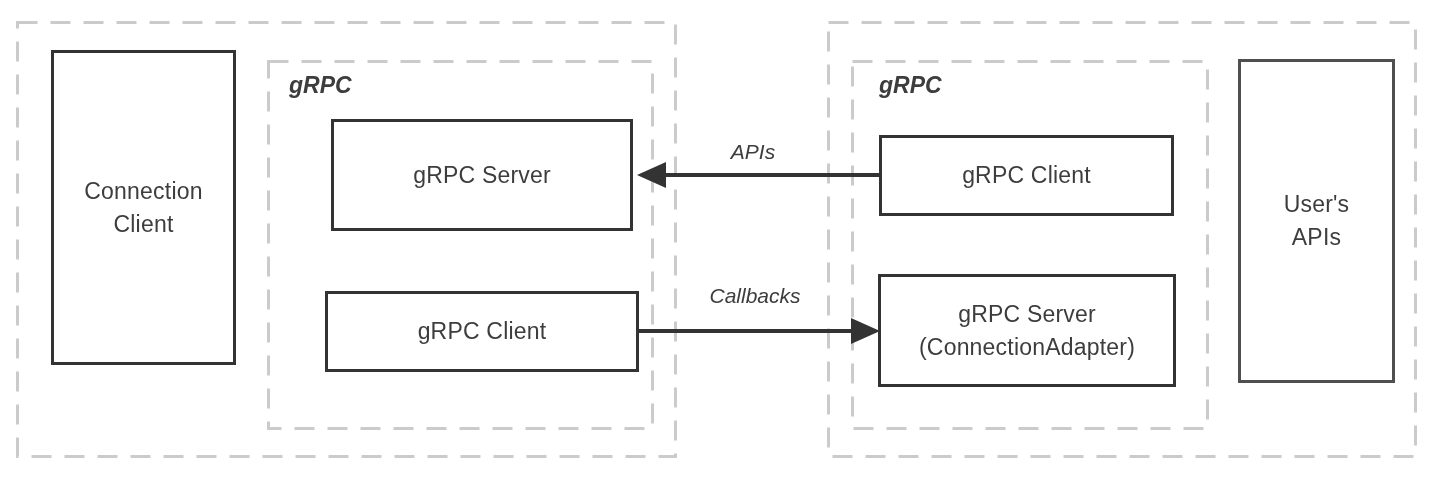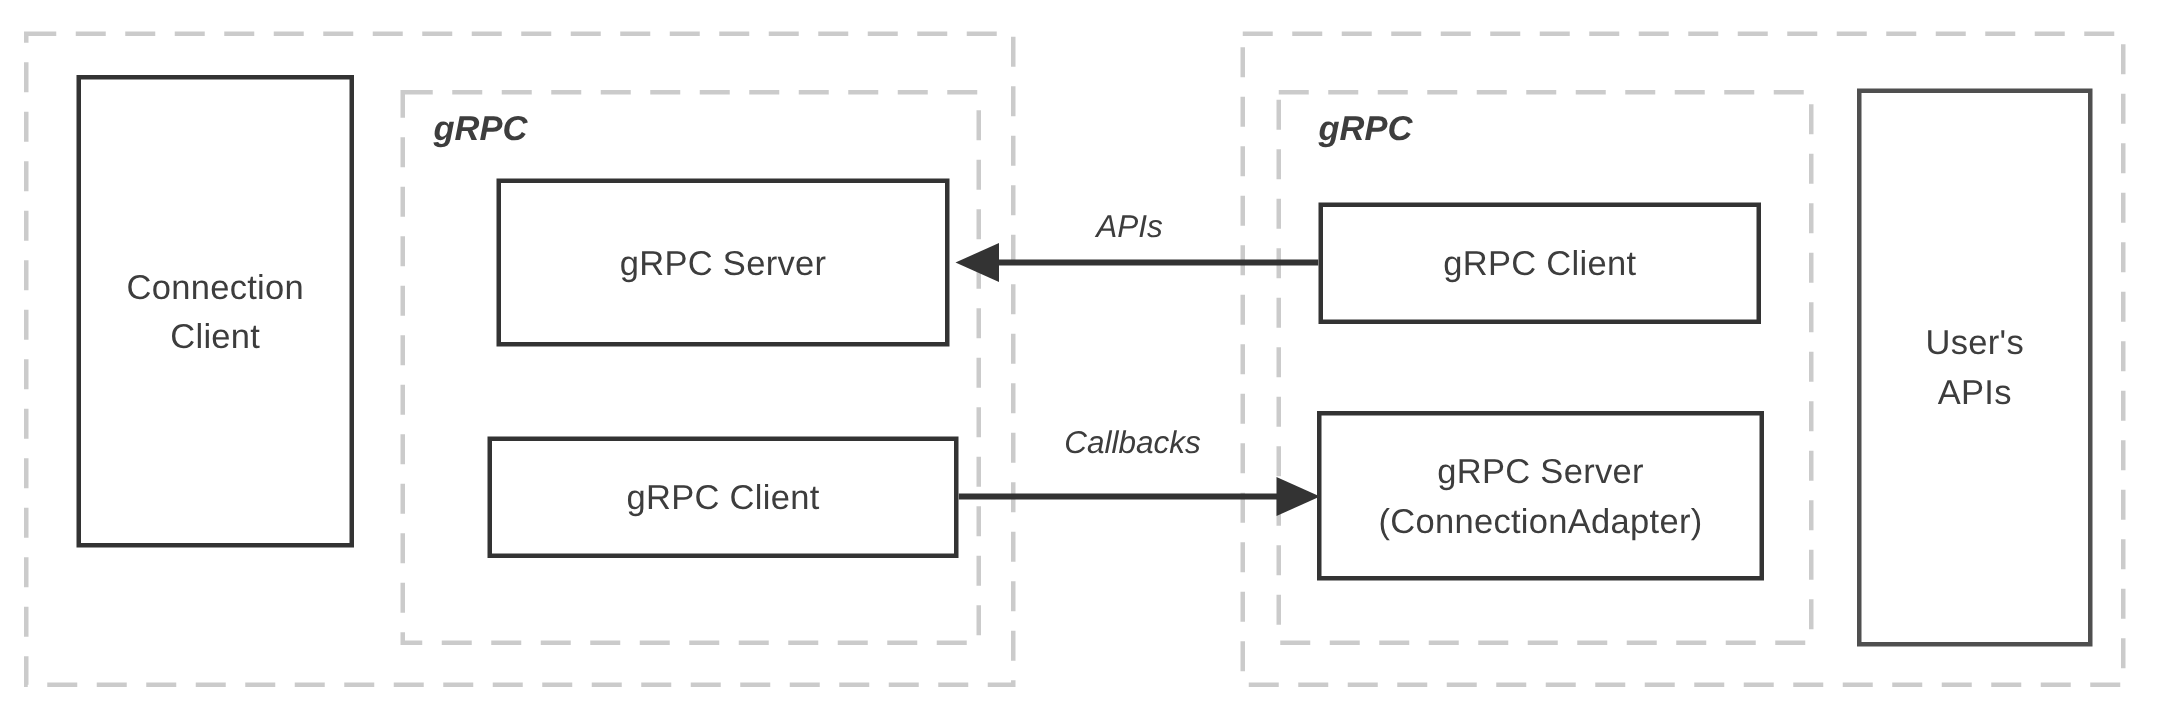--- a/index.html
+++ b/index.html
@@ -35,21 +35,21 @@
     text-align: center;
     font-size: 23px;
     line-height: 33px;
     letter-spacing: 0.2px;
   }
   .box-connection-process { left: 51px;  top: 50px;  width: 185px; height: 315px; }
   .box-server-adapter     { left: 331px; top: 119px; width: 302px; height: 112px; }
   .box-client-left        { left: 325px; top: 291px; width: 314px; height: 81px;  }
   .box-client-right       { left: 879px; top: 135px; width: 295px; height: 81px;  }
   .box-server-handler     { left: 878px; top: 274px; width: 298px; height: 113px; }
-  .box-user-code          { left: 1238px; top: 59px; width: 157px; height: 372px; border-color: #4f4f4f; }
+  .box-user-code          { left: 1238px; top: 59px; width: 157px; height: 324px; border-color: #4f4f4f; }
   .grpc-label {
     position: absolute;
     font-size: 23px;
     font-weight: bold;
     font-style: italic;
     line-height: 26px;
   }
   .grpc-label-left  { left: 289px; top: 72px; }
   .grpc-label-right { left: 879px; top: 72px; }
   .arrow-label {

